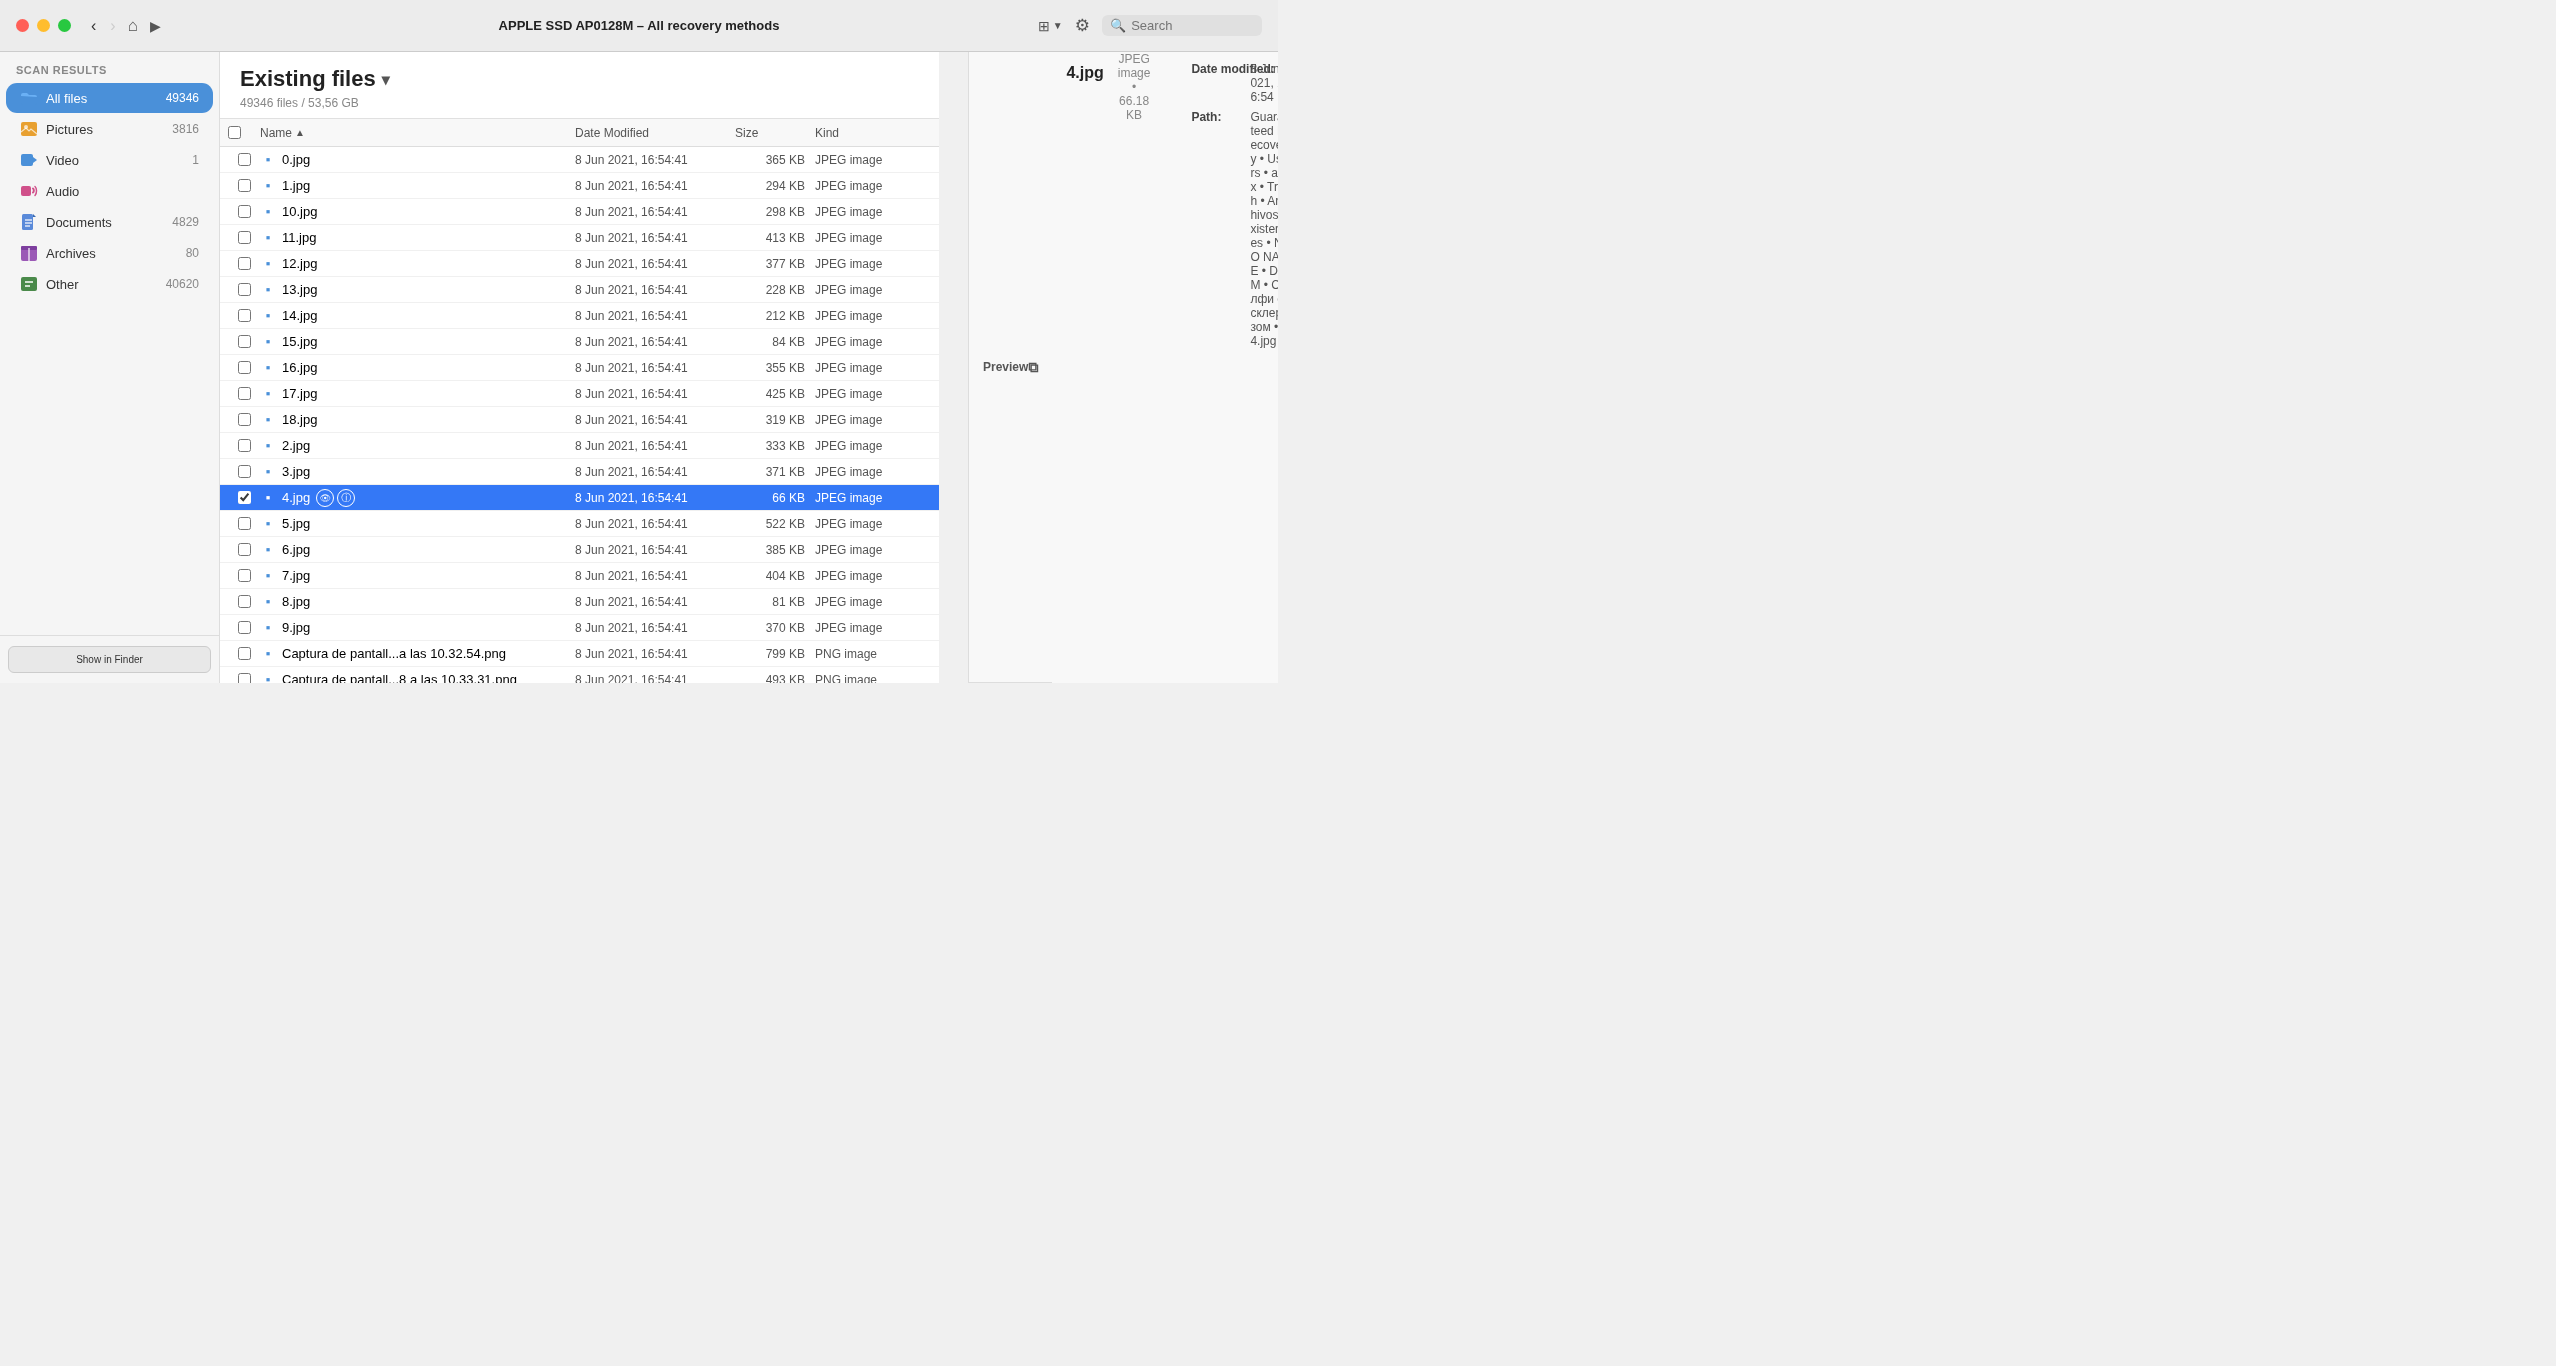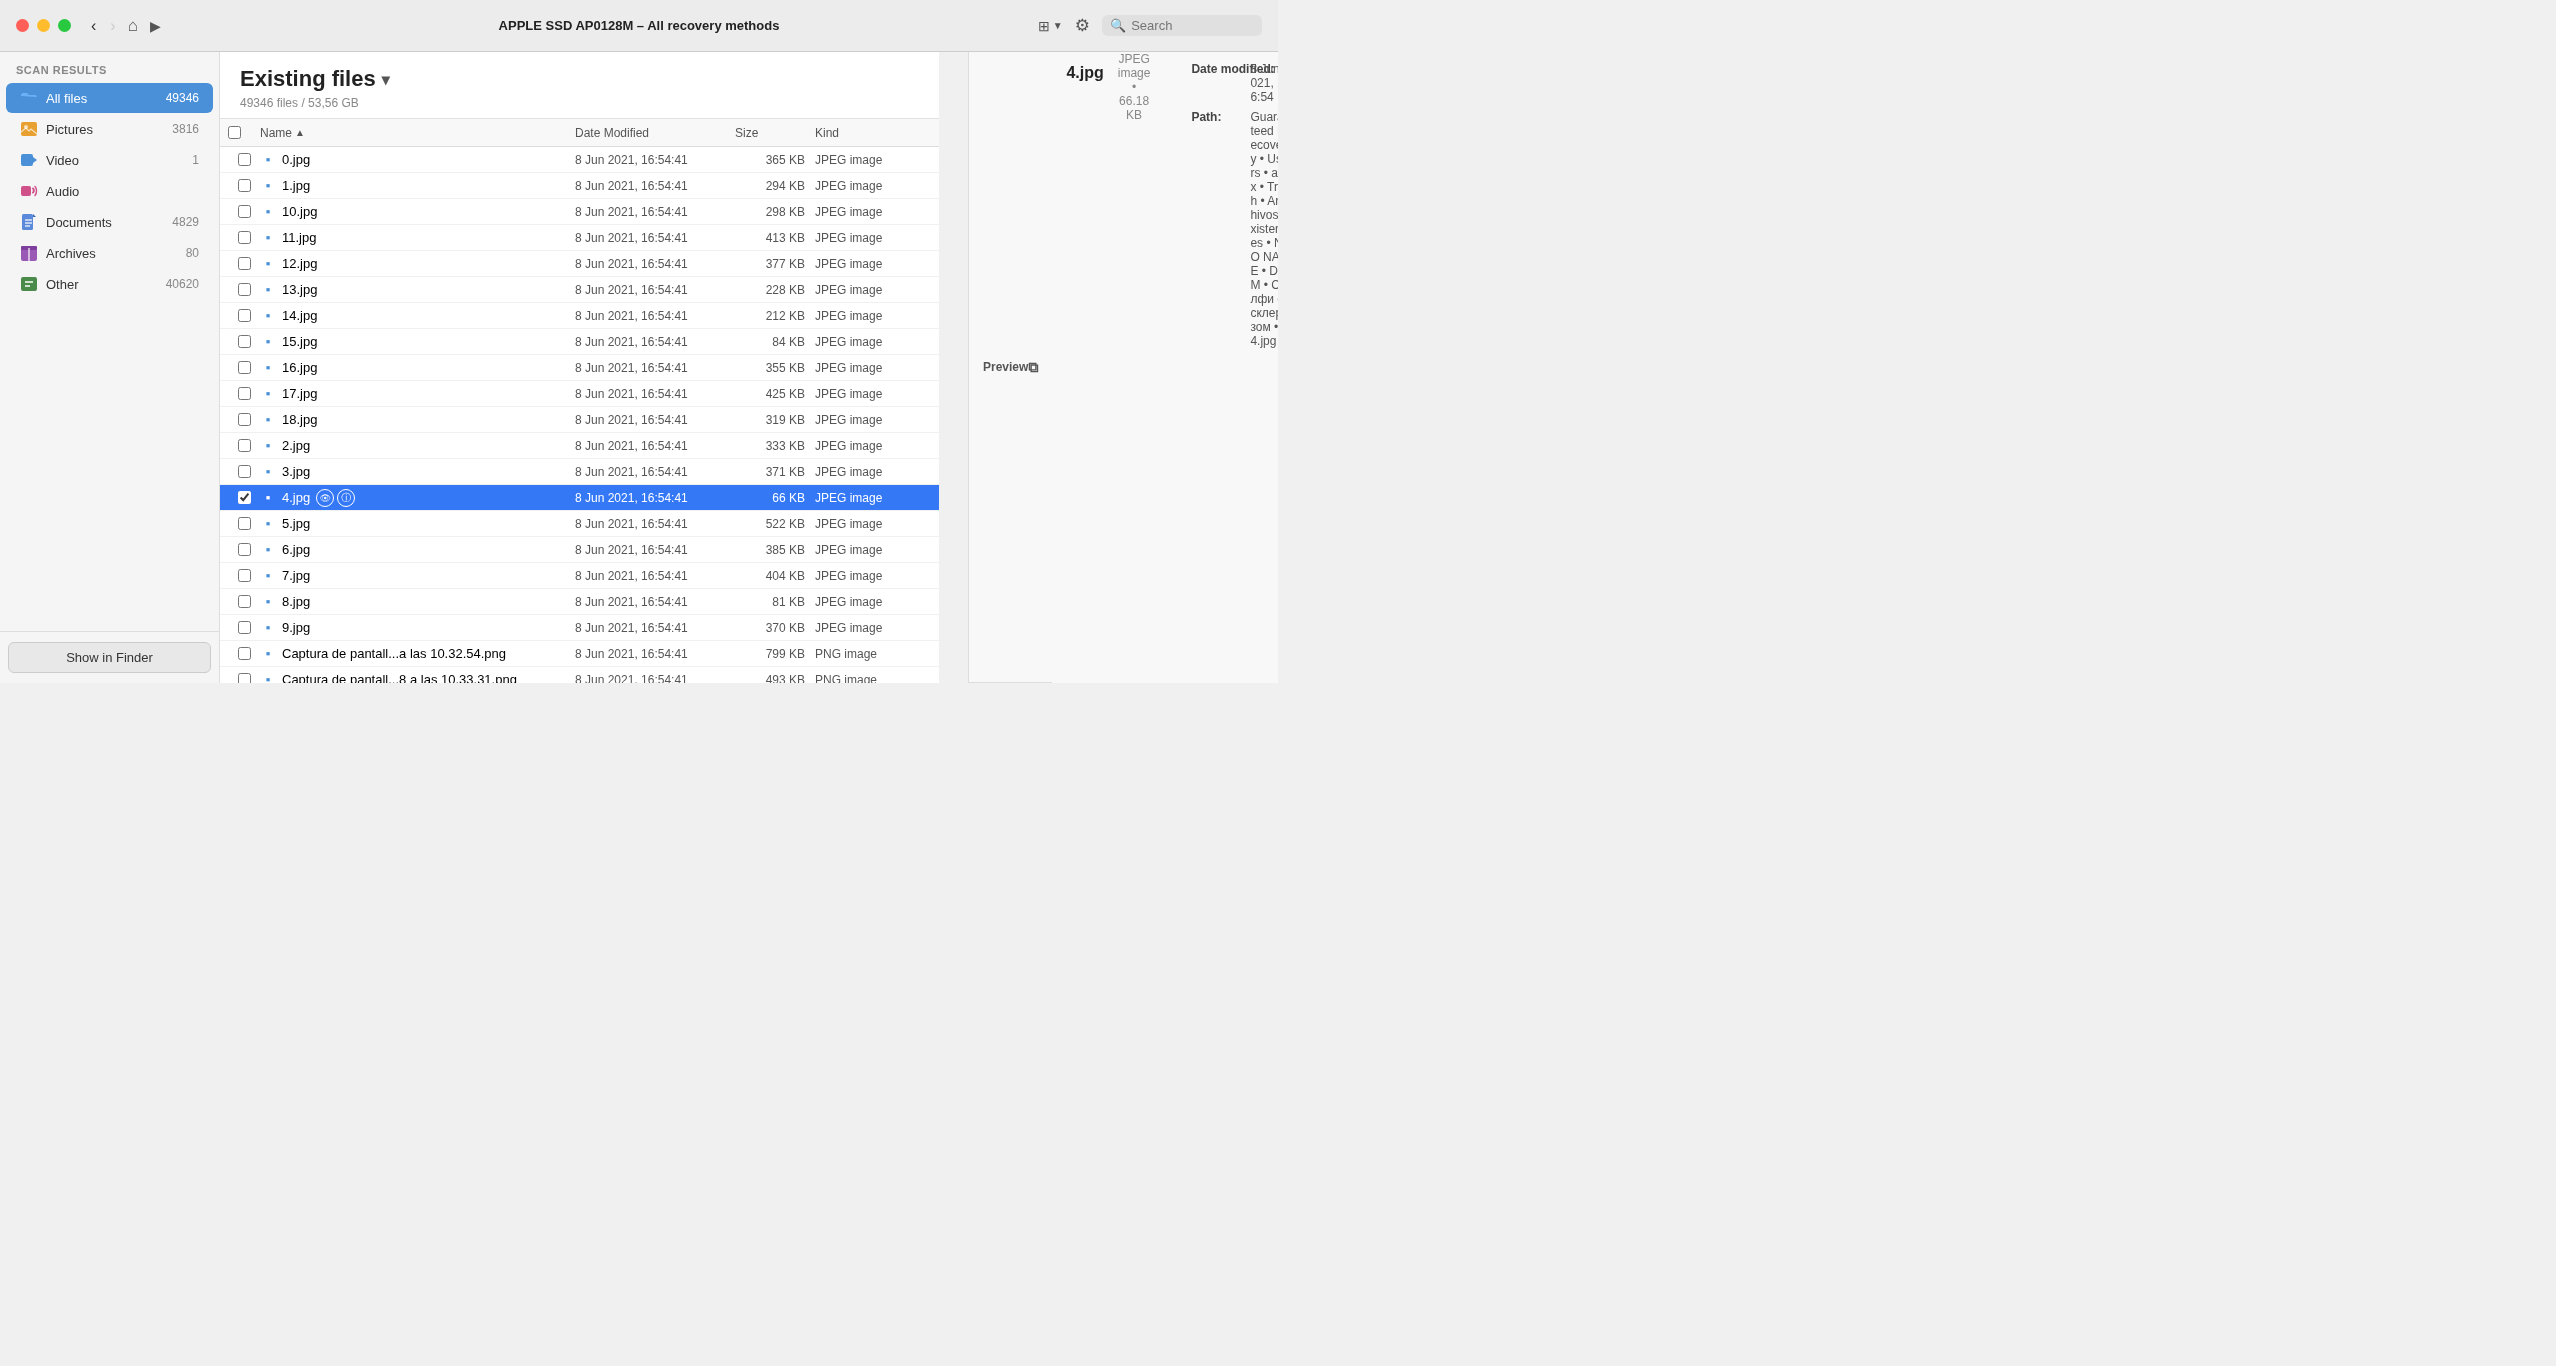--- a/index.html
+++ b/index.html
@@ -150,20 +150,21 @@
       align-items: center;
       padding: 6px 14px;
       cursor: pointer;
       border-radius: 6px;
       margin: 1px 6px;
       gap: 8px;
     }
     .sidebar-item.active {
       background: #4a90d9;
       color: white;
+      border-radius: 11px;
     }
     .sidebar-item.active .sidebar-count { color: white; }
     .sidebar-item.active .sidebar-label { color: white; }
 
     .sidebar-icon {
       width: 18px;
       height: 18px;
       display: flex;
       align-items: center;
       justify-content: center;
@@ -187,21 +188,21 @@
       border-top: 1px solid #ddd;
     }
 
     .show-in-finder-btn {
       width: 100%;
       padding: 7px 12px;
       background: #e8e8e8;
       border: 1px solid #ccc;
       border-radius: 6px;
       cursor: pointer;
-      font-size: 13px;
+      font-size: 10px;
       color: #333;
     }
 
     
     .content-area {
       flex: 1;
       display: flex;
       flex-direction: column;
       overflow: hidden;
       background: white;

